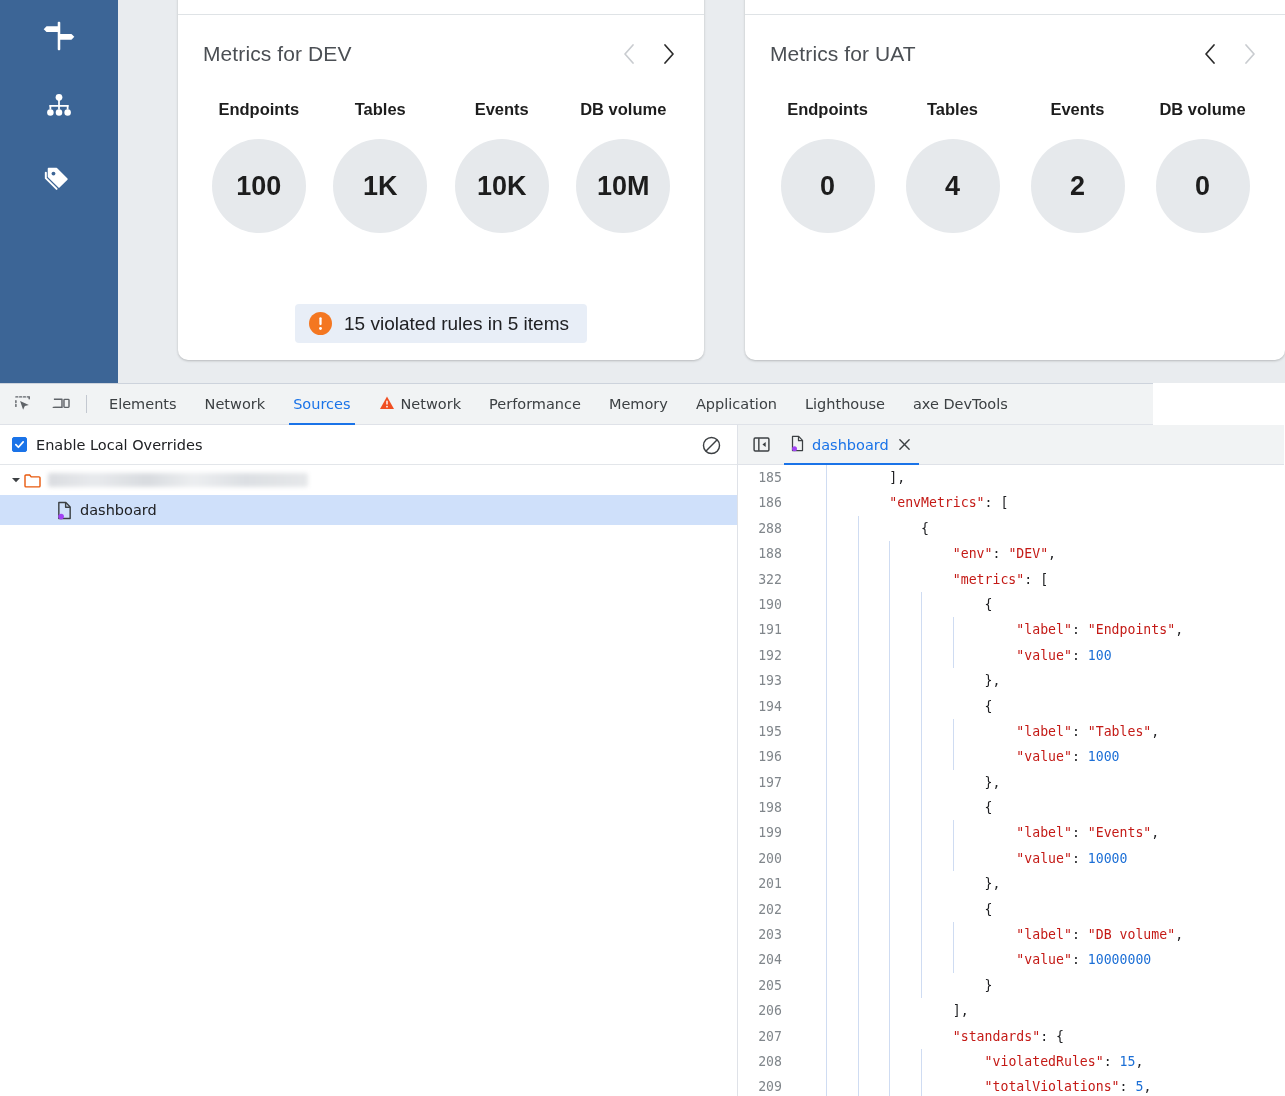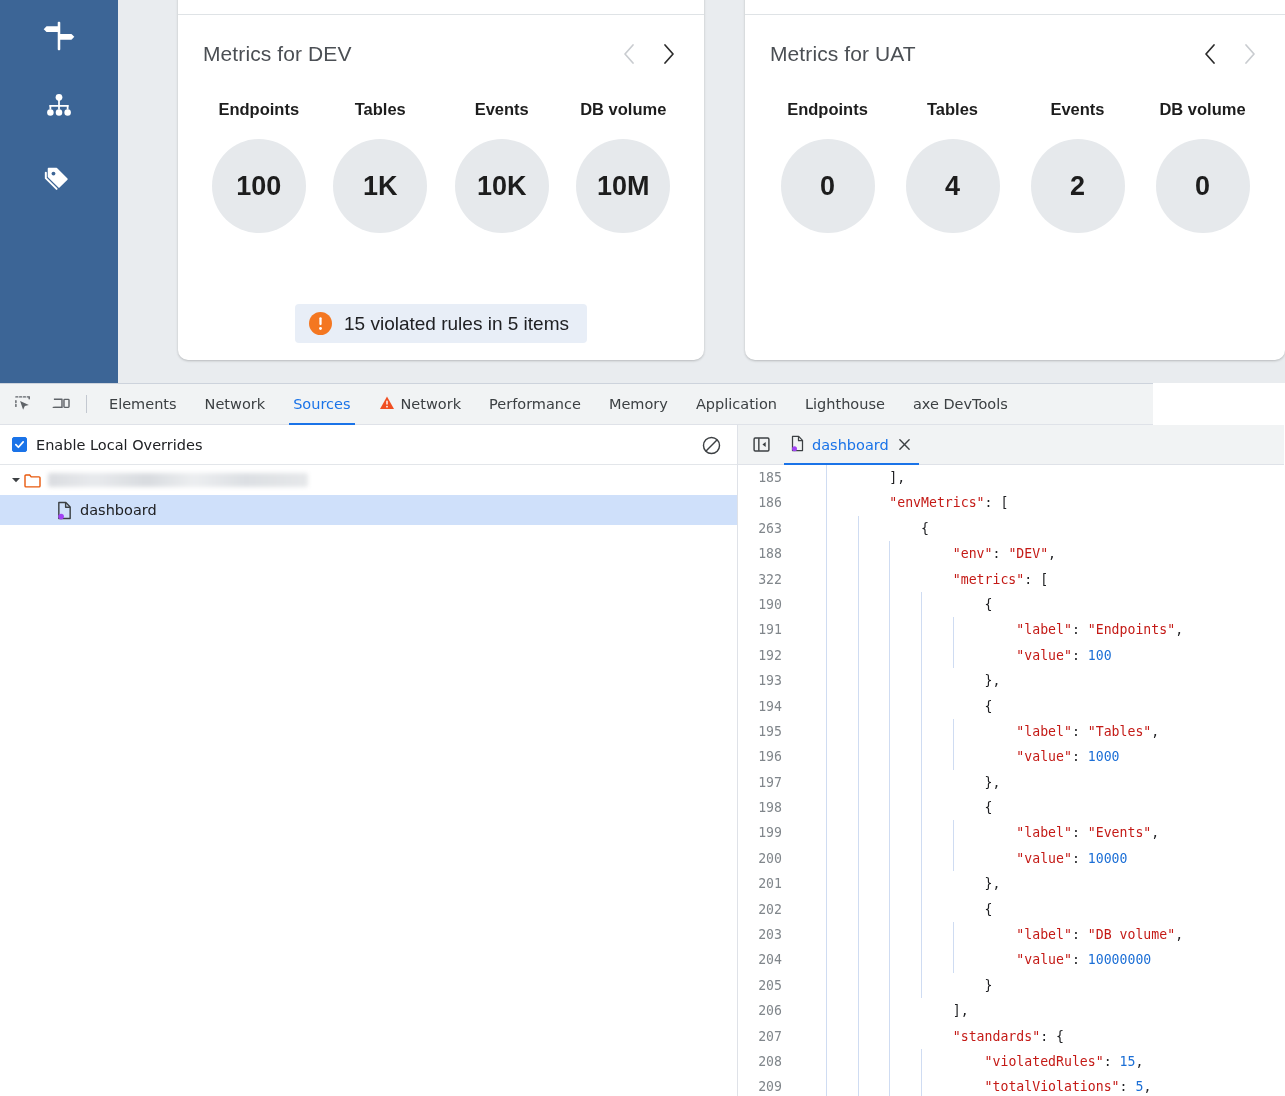--- a/index.html
+++ b/index.html
@@ -525,21 +525,21 @@
           <span id="tab-close">
             <svg width="13" height="13" viewBox="0 0 14 14">
                 <path d="M2 2 L12 12 M12 2 L2 12" stroke="#3c4043" stroke-width="1.5" stroke-linecap="round"></path>
               </svg>
           </span>
         </div>
       </div>
       <div id="code">
           <div class="code-line"><div class="ln">185</div><div class="code-text"><div class="guides"><div class="guide" style="left: 31.8px;"></div></div><span>            </span><span class="tk-pl">],</span></div></div>
           <div class="code-line"><div class="ln">186</div><div class="code-text"><div class="guides"><div class="guide" style="left: 31.8px;"></div></div><span>            </span><span class="tk-key">"envMetrics"</span><span class="tk-pl">: [</span></div></div>
-          <div class="code-line"><div class="ln">263</div><div class="code-text"><div class="guides"><div class="guide" style="left: 31.8px;"></div><div class="guide" style="left: 63.6px;"></div></div><span>                </span><span class="tk-pl">{</span></div></div>
+          <div class="code-line"><div class="ln">288</div><div class="code-text"><div class="guides"><div class="guide" style="left: 31.8px;"></div><div class="guide" style="left: 63.6px;"></div></div><span>                </span><span class="tk-pl">{</span></div></div>
           <div class="code-line"><div class="ln">188</div><div class="code-text"><div class="guides"><div class="guide" style="left: 31.8px;"></div><div class="guide" style="left: 63.6px;"></div><div class="guide" style="left: 95.4px;"></div></div><span>                    </span><span class="tk-key">"env"</span><span class="tk-pl">: </span><span class="tk-str">"DEV"</span><span class="tk-pl">,</span></div></div>
           <div class="code-line"><div class="ln">322</div><div class="code-text"><div class="guides"><div class="guide" style="left: 31.8px;"></div><div class="guide" style="left: 63.6px;"></div><div class="guide" style="left: 95.4px;"></div></div><span>                    </span><span class="tk-key">"metrics"</span><span class="tk-pl">: [</span></div></div>
           <div class="code-line"><div class="ln">190</div><div class="code-text"><div class="guides"><div class="guide" style="left: 31.8px;"></div><div class="guide" style="left: 63.6px;"></div><div class="guide" style="left: 95.4px;"></div><div class="guide" style="left: 127.2px;"></div></div><span>                        </span><span class="tk-pl">{</span></div></div>
           <div class="code-line"><div class="ln">191</div><div class="code-text"><div class="guides"><div class="guide" style="left: 31.8px;"></div><div class="guide" style="left: 63.6px;"></div><div class="guide" style="left: 95.4px;"></div><div class="guide" style="left: 127.2px;"></div><div class="guide" style="left: 159px;"></div></div><span>                            </span><span class="tk-key">"label"</span><span class="tk-pl">: </span><span class="tk-str">"Endpoints"</span><span class="tk-pl">,</span></div></div>
           <div class="code-line"><div class="ln">192</div><div class="code-text"><div class="guides"><div class="guide" style="left: 31.8px;"></div><div class="guide" style="left: 63.6px;"></div><div class="guide" style="left: 95.4px;"></div><div class="guide" style="left: 127.2px;"></div><div class="guide" style="left: 159px;"></div></div><span>                            </span><span class="tk-key">"value"</span><span class="tk-pl">: </span><span class="tk-num">100</span></div></div>
           <div class="code-line"><div class="ln">193</div><div class="code-text"><div class="guides"><div class="guide" style="left: 31.8px;"></div><div class="guide" style="left: 63.6px;"></div><div class="guide" style="left: 95.4px;"></div><div class="guide" style="left: 127.2px;"></div></div><span>                        </span><span class="tk-pl">},</span></div></div>
           <div class="code-line"><div class="ln">194</div><div class="code-text"><div class="guides"><div class="guide" style="left: 31.8px;"></div><div class="guide" style="left: 63.6px;"></div><div class="guide" style="left: 95.4px;"></div><div class="guide" style="left: 127.2px;"></div></div><span>                        </span><span class="tk-pl">{</span></div></div>
           <div class="code-line"><div class="ln">195</div><div class="code-text"><div class="guides"><div class="guide" style="left: 31.8px;"></div><div class="guide" style="left: 63.6px;"></div><div class="guide" style="left: 95.4px;"></div><div class="guide" style="left: 127.2px;"></div><div class="guide" style="left: 159px;"></div></div><span>                            </span><span class="tk-key">"label"</span><span class="tk-pl">: </span><span class="tk-str">"Tables"</span><span class="tk-pl">,</span></div></div>
           <div class="code-line"><div class="ln">196</div><div class="code-text"><div class="guides"><div class="guide" style="left: 31.8px;"></div><div class="guide" style="left: 63.6px;"></div><div class="guide" style="left: 95.4px;"></div><div class="guide" style="left: 127.2px;"></div><div class="guide" style="left: 159px;"></div></div><span>                            </span><span class="tk-key">"value"</span><span class="tk-pl">: </span><span class="tk-num">1000</span></div></div>
           <div class="code-line"><div class="ln">197</div><div class="code-text"><div class="guides"><div class="guide" style="left: 31.8px;"></div><div class="guide" style="left: 63.6px;"></div><div class="guide" style="left: 95.4px;"></div><div class="guide" style="left: 127.2px;"></div></div><span>                        </span><span class="tk-pl">},</span></div></div>

